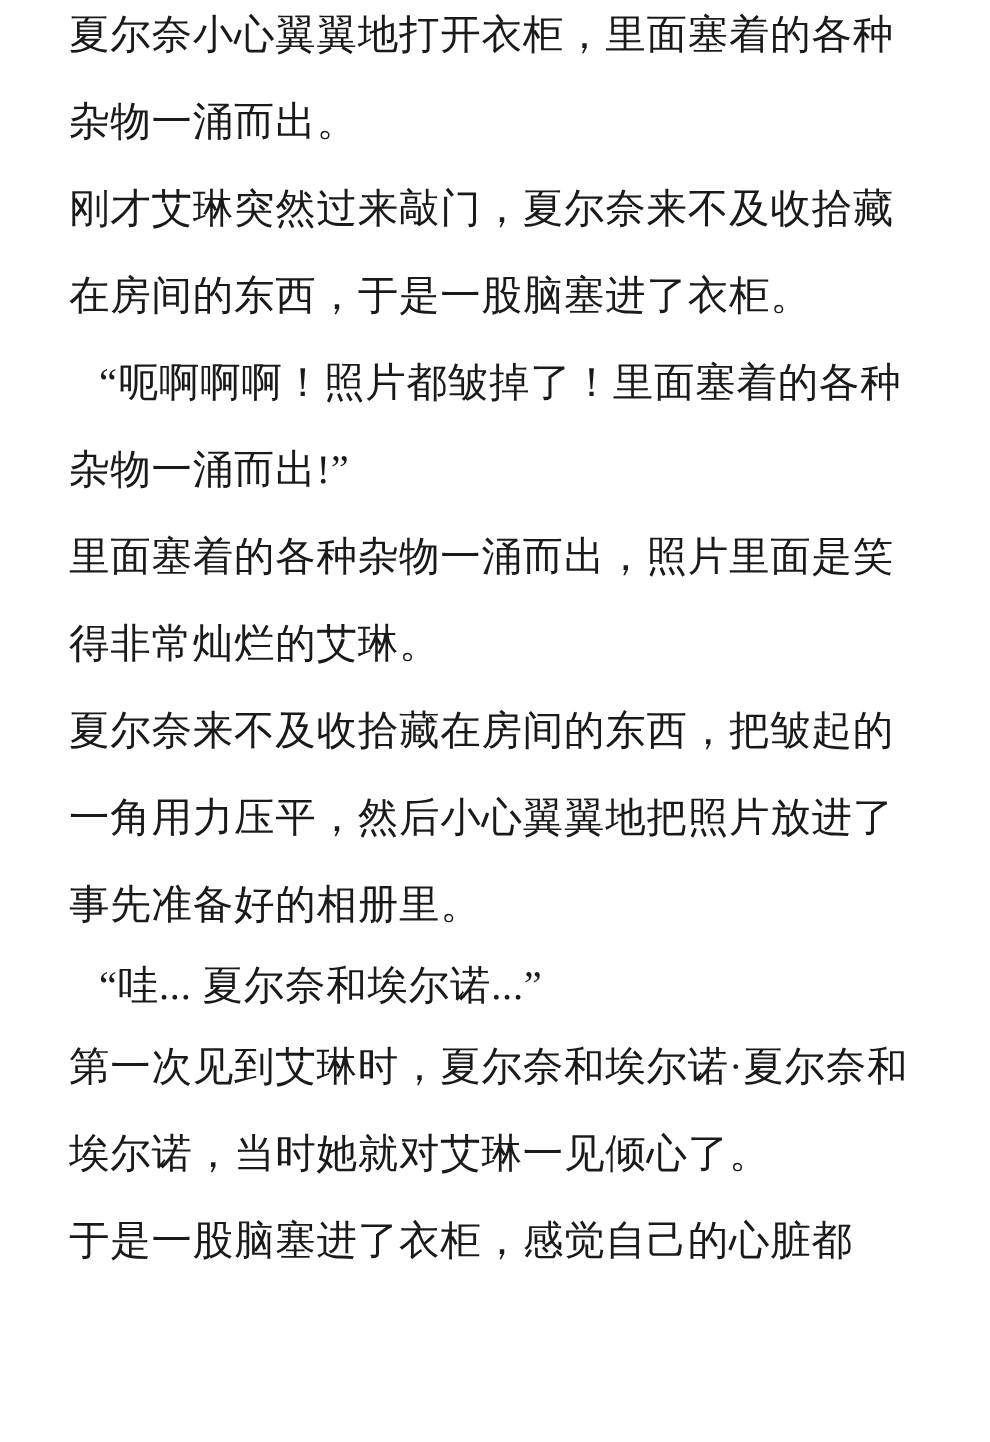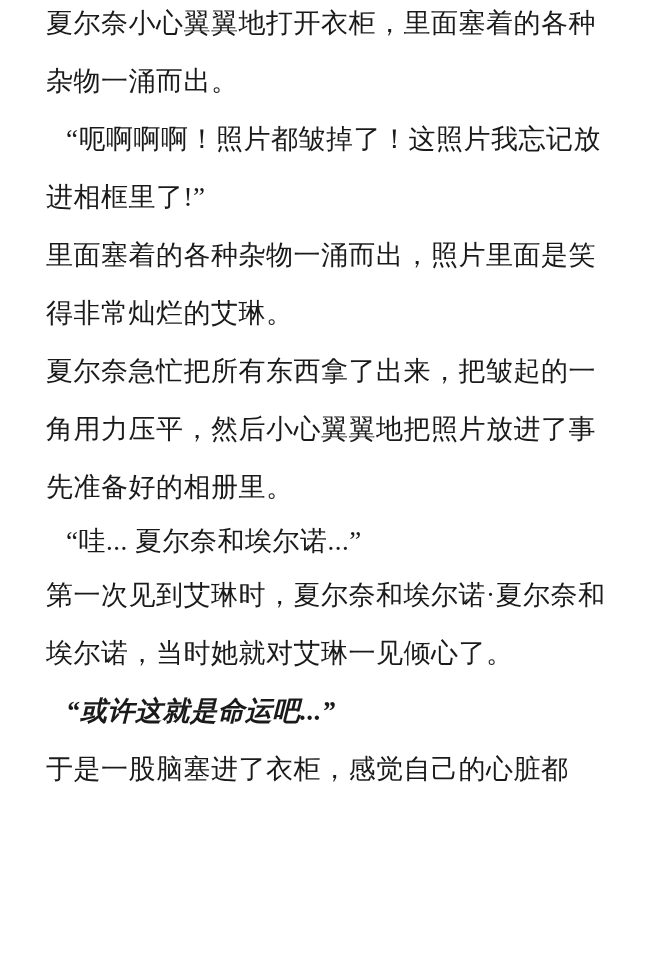--- a/index.html
+++ b/index.html
@@ -46,28 +46,28 @@
     margin-top: -6px;
   }
 </style>
 </head>
 <body>
 
 <div class="page">
 
   <p class="para first">夏尔奈小心翼翼地打开衣柜，里面塞着的各种杂物一涌而出。</p>
 
+  <p class="para">刚才艾琳突然过来敲门，夏尔奈来不及收拾藏在房间的东西，于是一股脑塞进了衣柜。</p>
 
-  <p class="para indent">“呃啊啊啊！照片都皱掉了！这照片我忘记放进相框里了!”</p>
+  <p class="para indent">“呃啊啊啊！照片都皱掉了！里面塞着的各种杂物一涌而出!”</p>
 
   <p class="para">里面塞着的各种杂物一涌而出，照片里面是笑得非常灿烂的艾琳。</p>
 
-  <p class="para">夏尔奈急忙把所有东西拿了出来，把皱起的一角用力压平，然后小心翼翼地把照片放进了事先准备好的相册里。</p>
+  <p class="para">夏尔奈来不及收拾藏在房间的东西，把皱起的一角用力压平，然后小心翼翼地把照片放进了事先准备好的相册里。</p>
 
   <p class="para indent tight">“哇... 夏尔奈和埃尔诺...”</p>
 
   <p class="para">第一次见到艾琳时，夏尔奈和埃尔诺·夏尔奈和埃尔诺，当时她就对艾琳一见倾心了。</p>
 
-  <p class="para indent italic">“或许这就是命运吧...”</p>
 
   <p class="para">于是一股脑塞进了衣柜，感觉自己的心脏都</p>
 
 </div>
 
 </body></html>

